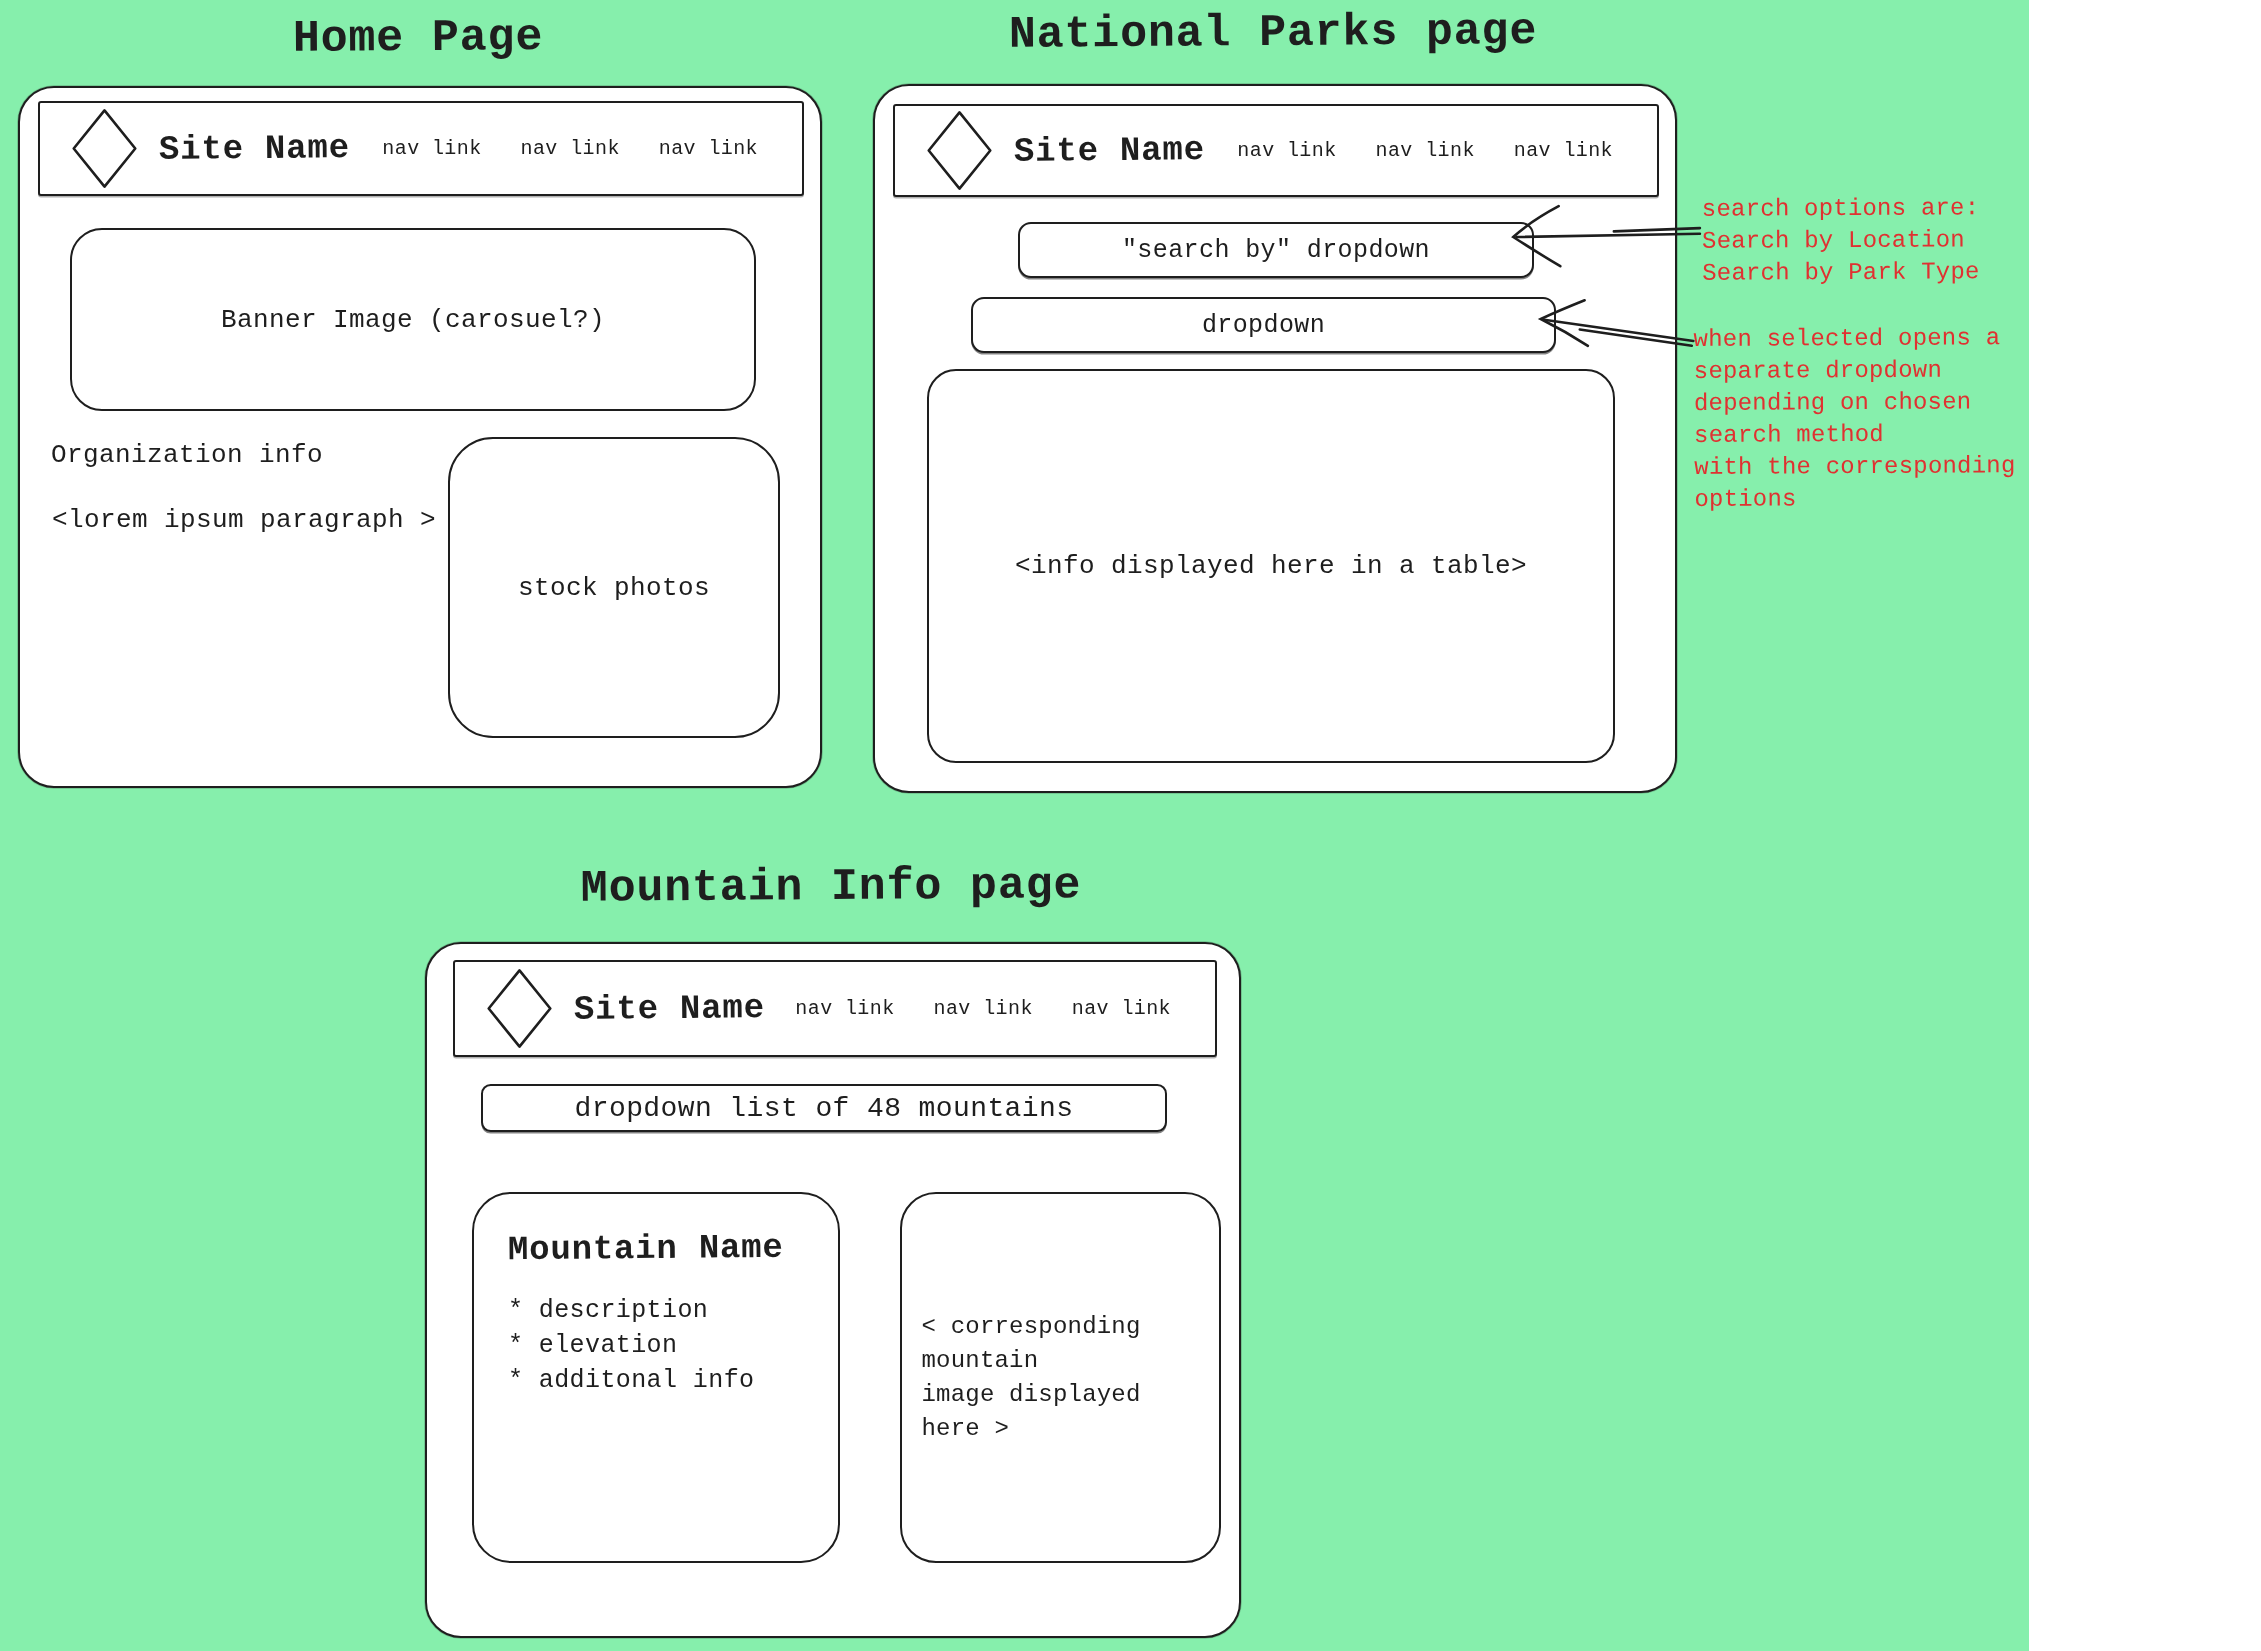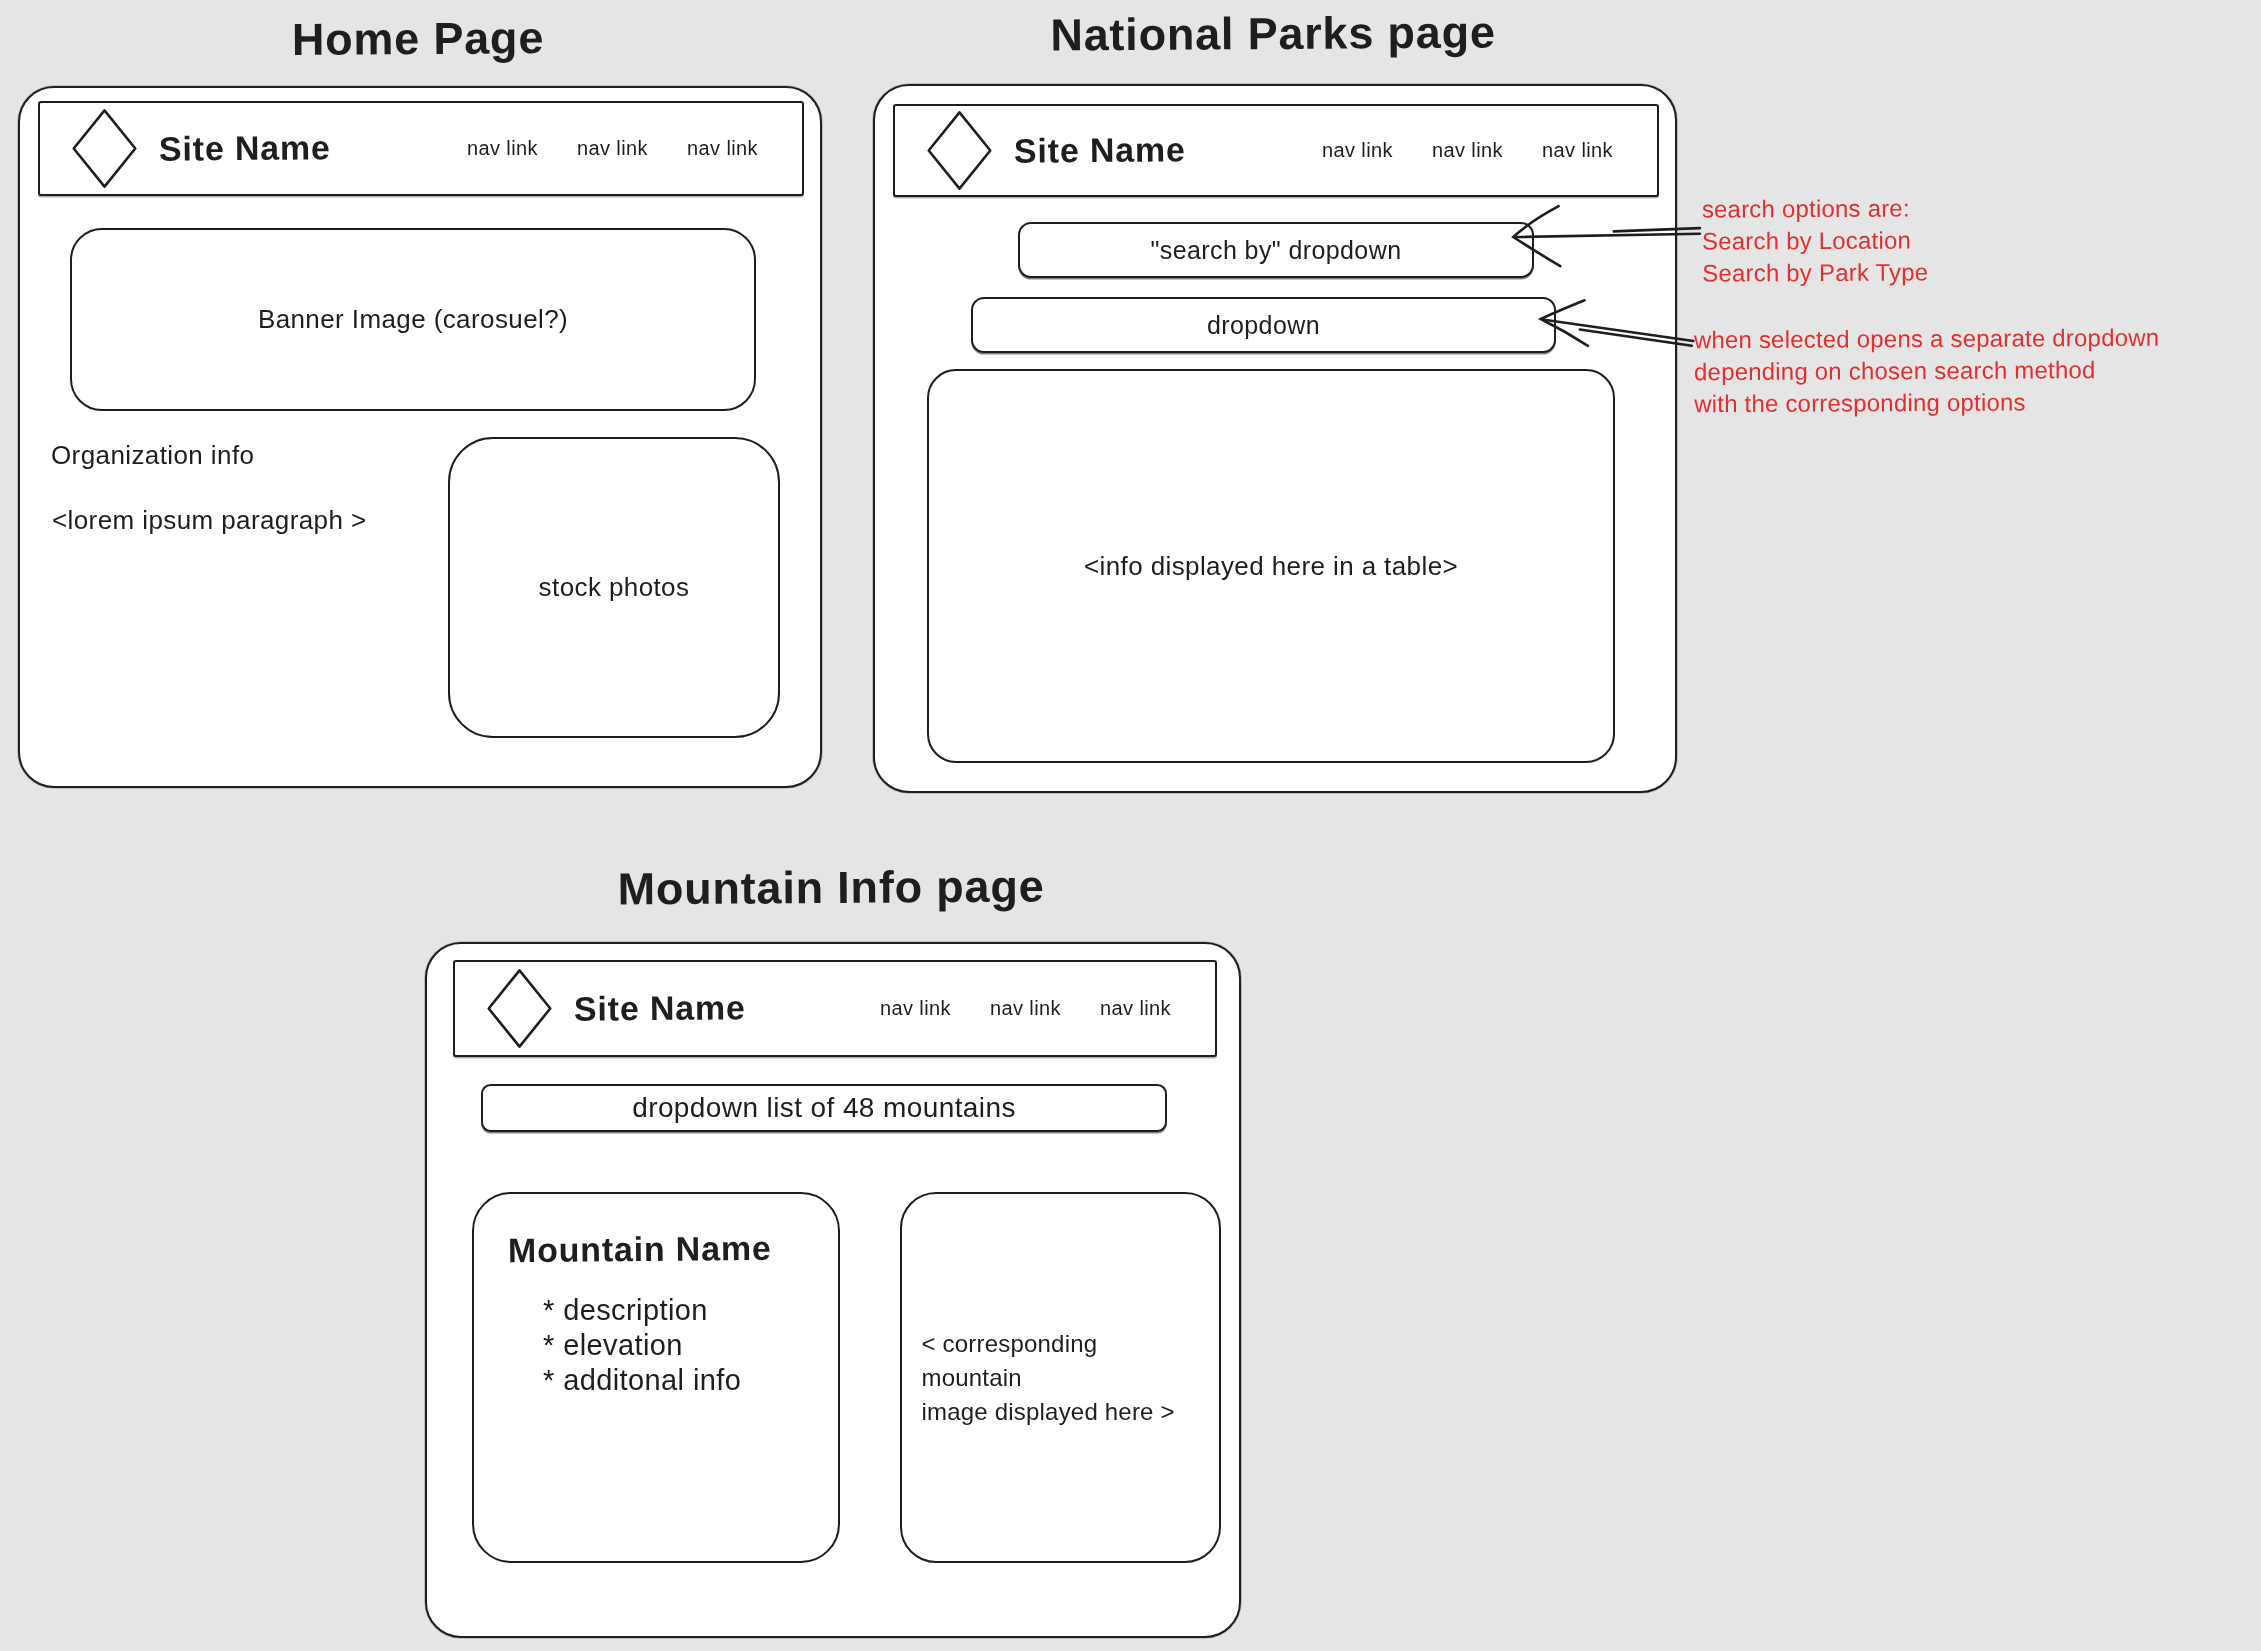--- a/index.html
+++ b/index.html
@@ -1,18 +1,18 @@
 <!DOCTYPE html>
 <html style="font-size:13px"><head>
 <meta charset="utf-8">
 <style>
   html,body{margin:0;padding:0;background:#ffffff;}
   .canvas{
-    position:relative;width:2261px;height:1651px;background:#e5e5e5;
-    font-family:Liberation Sans, sans-serif;color:#1e1e1e;overflow:hidden;
+    position:relative;width:2029px;height:1651px;background:#86efac;
+    font-family:Liberation Mono, monospace;color:#1e1e1e;overflow:hidden;
   }
   .page-title{
     position:absolute;text-align:center;font-size:45px;font-weight:bold;
     letter-spacing:0.8px;transform:rotate(-0.4deg);
   }
   .frame{
     position:absolute;border:2.4px solid #1e1e1e;border-radius:36px;background:#fff;
     box-shadow:0 0 0 0.8px rgba(30,30,30,0.25);
   }
   .navbar{
@@ -29,21 +29,21 @@
     display:flex;align-items:center;justify-content:center;text-align:center;
   }
   .hint{font-size:26px;letter-spacing:0.4px;}
   .pill{
     position:absolute;border:2.1px solid #1e1e1e;border-radius:13px;background:#fff;
     display:flex;align-items:center;justify-content:center;font-size:25px;letter-spacing:0.4px;
     box-shadow:0 2px 0 -0.4px rgba(30,30,30,0.55);
   }
   .freetext{position:absolute;font-size:26px;letter-spacing:0.4px;}
   .card-heading{position:absolute;font-size:34px;font-weight:bold;letter-spacing:0.8px;transform:rotate(-0.5deg);}
-  .bullets{position:absolute;font-size:29px;line-height:35px;letter-spacing:0.4px;margin-left:35px;}
+  .bullets{position:absolute;font-size:25px;line-height:35px;letter-spacing:0.4px;}
   .annotation{position:absolute;color:#e03131;font-size:24px;line-height:32px;letter-spacing:0.2px;transform:rotate(-0.3deg);}
   .arrow-layer{position:absolute;left:0;top:0;pointer-events:none;}
 </style>
 </head>
 <body>
 
 <div class="canvas">
 
   <div class="page-title" style="left:18px;top:13px;width:800px;">Home Page</div>
 

